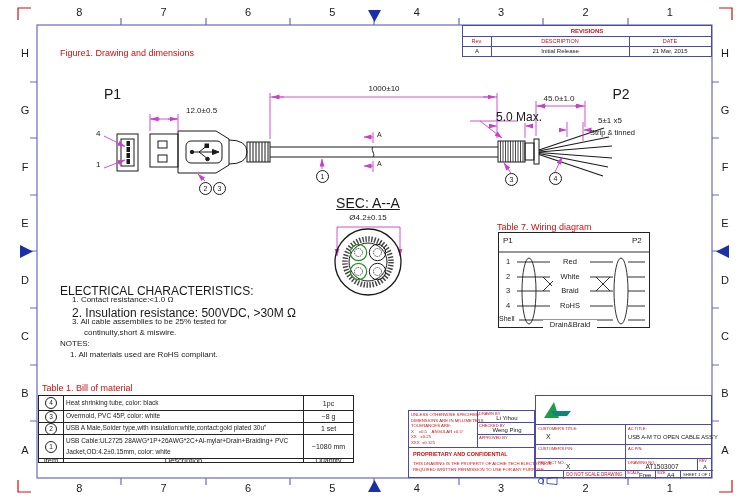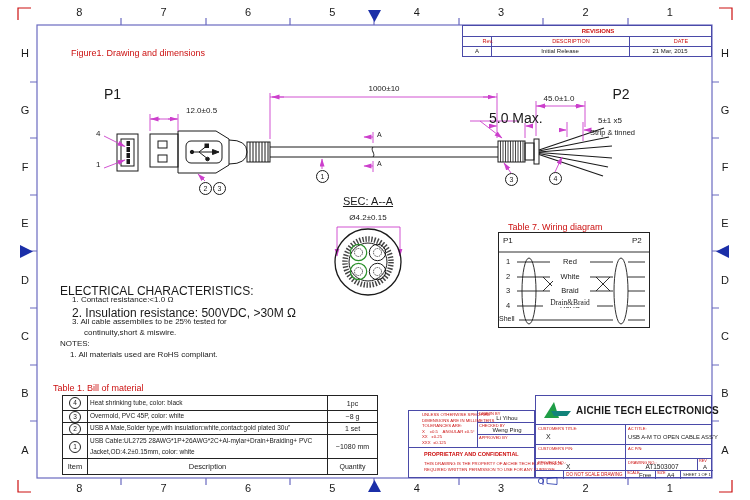--- a/index.html
+++ b/index.html
@@ -1,35 +1,35 @@
 <!DOCTYPE html>
 <html><head>
 <meta charset="utf-8">
 <style>
   html,body{margin:0;padding:0;background:#fff;}
   .page{position:relative;width:750px;height:500px;background:#fff;overflow:hidden;
         font-family:"Liberation Sans", sans-serif;color:#1a1a1a;}
   .abs{position:absolute;}
   .t{position:absolute;white-space:nowrap;color:#1a1a1a;}
-  .red{color:#cc1111;margin-left:11px;}
+  .red{color:#cc1111;}
   .c{text-align:center;}
   .pre{white-space:pre;}
   svg.overlay{position:absolute;left:0;top:0;}
   .flexrow{position:absolute;display:flex;}
   .flexrow > span{flex:1;text-align:center;font-size:11px;color:#1a1a1a;}
   .flexcol{position:absolute;display:flex;flex-direction:column;}
   .flexcol > span{flex:1;display:flex;align-items:center;justify-content:center;font-size:11px;color:#1a1a1a;}
   .callout{position:absolute;width:11px;height:11px;border:1px solid #1a1a1a;border-radius:50%;
            font-size:7px;line-height:11px;text-align:center;background:#fff;}
   .wlabel{position:absolute;background:#fff;font-size:7.5px;text-align:center;}
   .box{position:absolute;border:1px solid #4a4aa8;box-sizing:border-box;}
   .bbox{position:absolute;border:1px solid #222;box-sizing:border-box;}
-  .bom{position:absolute;left:38px;top:395px;width:316px;height:80px;border:1.2px solid #222;
+  .bom{position:absolute;left:38px;top:395px;width:316px;height:68px;border:1.2px solid #222;
        box-sizing:border-box;display:grid;grid-template-columns:24px 1fr 50px;
-       grid-template-rows:14px 12px 12px 24px 1fr;margin-left:24px;}
+       grid-template-rows:14px 12px 12px 24px 1fr;}
   .bom > div{box-sizing:border-box;overflow:hidden;display:flex;align-items:center;}
   .bl{border-left:1px solid #222;}
   .bt{border-top:1px solid #222;}
   .bcirc{width:10px;height:10px;border:1px solid #222;border-radius:50%;font-size:6.5px;
          line-height:10px;text-align:center;margin:auto;display:block;}
   .desc{font-size:6.5px;padding:1px 2px;line-height:1.55;white-space:normal;}
   .qty{justify-content:center;font-size:7px;}
   .hdr{justify-content:center;font-size:7.5px;}
   .tiny{position:absolute;font-size:4px;color:#cc1111;white-space:nowrap;}
 </style>
@@ -242,34 +242,34 @@
   <div class="t c" style="left:166px;top:22px;width:82px;font-size:6px;">21 Mar, 2015</div>
 </div>
 
 <div class="t red" style="left:60px;top:48px;font-size:9px;">Figure1. Drawing and dimensions</div>
 <div class="t" style="left:104px;top:86px;font-size:14px;">P1</div>
 <div class="t c" style="left:606px;top:86px;width:30px;font-size:14px;">P2</div>
 <div class="t" style="left:96px;top:129px;font-size:8px;">4</div>
 <div class="t" style="left:96px;top:160px;font-size:8px;">1</div>
 <div class="t" style="left:186px;top:106px;font-size:8px;">12.0±0.5</div>
 <div class="t c" style="left:344px;top:84px;width:80px;font-size:8px;">1000±10</div>
-<div class="t" style="left:473px;top:110px;font-size:14px;padding-left:16px;">5.0 Max.</div>
+<div class="t" style="left:496px;top:110px;font-size:12px;">5.0 Max.</div>
 <div class="t c" style="left:531px;top:94px;width:56px;font-size:8px;">45.0±1.0</div>
 <div class="t" style="left:598px;top:116px;font-size:8px;">5±1 x5</div>
 <div class="t" style="left:590px;top:128px;font-size:7.5px;">Strip &amp; tinned</div>
 <div class="t" style="left:377px;top:131px;font-size:7px;">A</div>
 <div class="t" style="left:377px;top:160px;font-size:7px;">A</div>
 
 <div class="callout" style="left:316px;top:170px;">1</div>
 <div class="callout" style="left:199px;top:182px;">2</div>
 <div class="callout" style="left:213px;top:182px;">3</div>
 <div class="callout" style="left:505px;top:173px;">3</div>
 <div class="callout" style="left:549px;top:172px;">4</div>
 
-<div class="t c" style="left:336px;top:195px;width:64px;font-size:11px;text-decoration:underline;">SEC: A--A</div>
+<div class="t c" style="left:336px;top:195px;width:64px;font-size:14px;text-decoration:underline;">SEC: A--A</div>
 <div class="t c" style="left:336px;top:213px;width:64px;font-size:8px;background:#fff;">Ø4.2±0.15</div>
 
 <div class="t" style="left:60px;top:284px;font-size:12px;">ELECTRICAL CHARACTERISTICS:</div>
 <div class="t" style="left:72px;top:295px;font-size:8px;">1. Contact resistance:&lt;1.0 Ω</div>
 <div class="t" style="left:72px;top:306px;font-size:12px;">2. Insulation resistance: 500VDC, &gt;30M Ω</div>
 <div class="t" style="left:72px;top:317px;font-size:8px;">3. All cable assemblies to be 25% tested for</div>
 <div class="t" style="left:84px;top:328px;font-size:8px;">continuity,short &amp; miswire.</div>
 <div class="t" style="left:60px;top:339px;font-size:8px;">NOTES:</div>
 <div class="t" style="left:70px;top:350px;font-size:8px;">1. All materials used are RoHS compliant.</div>
 
@@ -279,21 +279,21 @@
 <div class="t" style="left:632px;top:236px;font-size:8px;">P2</div>
 <div class="t c" style="left:502px;top:257px;width:12px;font-size:7.5px;">1</div>
 <div class="t c" style="left:502px;top:272px;width:12px;font-size:7.5px;">2</div>
 <div class="t c" style="left:502px;top:286px;width:12px;font-size:7.5px;">3</div>
 <div class="t c" style="left:502px;top:301px;width:12px;font-size:7.5px;">4</div>
 <div class="t" style="left:499px;top:315px;font-size:7px;background:#fff;">Shell</div>
 <div class="wlabel" style="left:550px;top:257px;width:40px;">Red</div>
 <div class="wlabel" style="left:550px;top:272px;width:40px;">White</div>
 <div class="wlabel" style="left:550px;top:286px;width:40px;">Braid</div>
 <div class="wlabel" style="left:550px;top:301px;width:40px;">RoHS</div>
-<div class="wlabel" style="left:543px;top:298px;width:54px;font-family:Liberation Serif, serif;">Drain&amp;Braid</div>
+<div class="wlabel" style="left:543px;top:320px;width:54px;">Drain&amp;Braid</div>
 
 <div class="t red" style="left:42px;top:383px;font-size:9px;">Table 1. Bill of material</div>
 <div class="bom">
   <div>
         <span class="bcirc">4</span>
       </div>
   <div class="bl desc">Heat shrinking tube, color: black</div>
   <div class="bl qty">1pc</div>
   <div class="bt">
         <span class="bcirc">3</span>
@@ -342,21 +342,20 @@
     <div class="t red" style="left:4px;top:19px;font-size:4.3px;position:absolute;">REQUIRED WRITTEN PERMISSION TO USE FOR ANY PURPOSE.</div>
   </div>
 </div>
 
 <div class="box" style="left:535px;top:395px;width:177px;height:83px;">
   <div class="abs" style="left:0;top:0;width:175px;height:29px;border-bottom:1px solid #4a4aa8;box-sizing:border-box;">
     <svg class="abs" style="left:6px;top:4px;" width="30" height="20">
       <polygon points="2,18 12,2 17,18" fill="#1f9d46"></polygon>
       <polygon points="9,11 29,11 25,16 12,16" fill="#11837a"></polygon>
     </svg>
-    <div class="t" style="left:40px;top:9px;font-size:10px;font-weight:bold;letter-spacing:0.2px;">AICHIE TECH ELECTRONICS</div>
   </div>
   <div class="abs" style="left:0;top:29px;width:90px;height:20px;border-right:1px solid #4a4aa8;border-bottom:1px solid #4a4aa8;box-sizing:border-box;">
     <div class="tiny" style="left:2px;top:1px;">CUSTOMER'S TITLE:</div>
     <div class="t" style="left:10px;top:8px;font-size:7px;">X</div>
   </div>
   <div class="abs" style="left:90px;top:29px;width:85px;height:20px;border-bottom:1px solid #4a4aa8;box-sizing:border-box;">
     <div class="tiny" style="left:2px;top:1px;">AC TITLE:</div>
     <div class="t" style="left:2px;top:9px;font-size:5.8px;">USB A-M TO OPEN CABLE ASS'Y</div>
   </div>
   <div class="abs" style="left:0;top:49px;width:90px;height:14px;border-right:1px solid #4a4aa8;border-bottom:1px solid #4a4aa8;box-sizing:border-box;">

